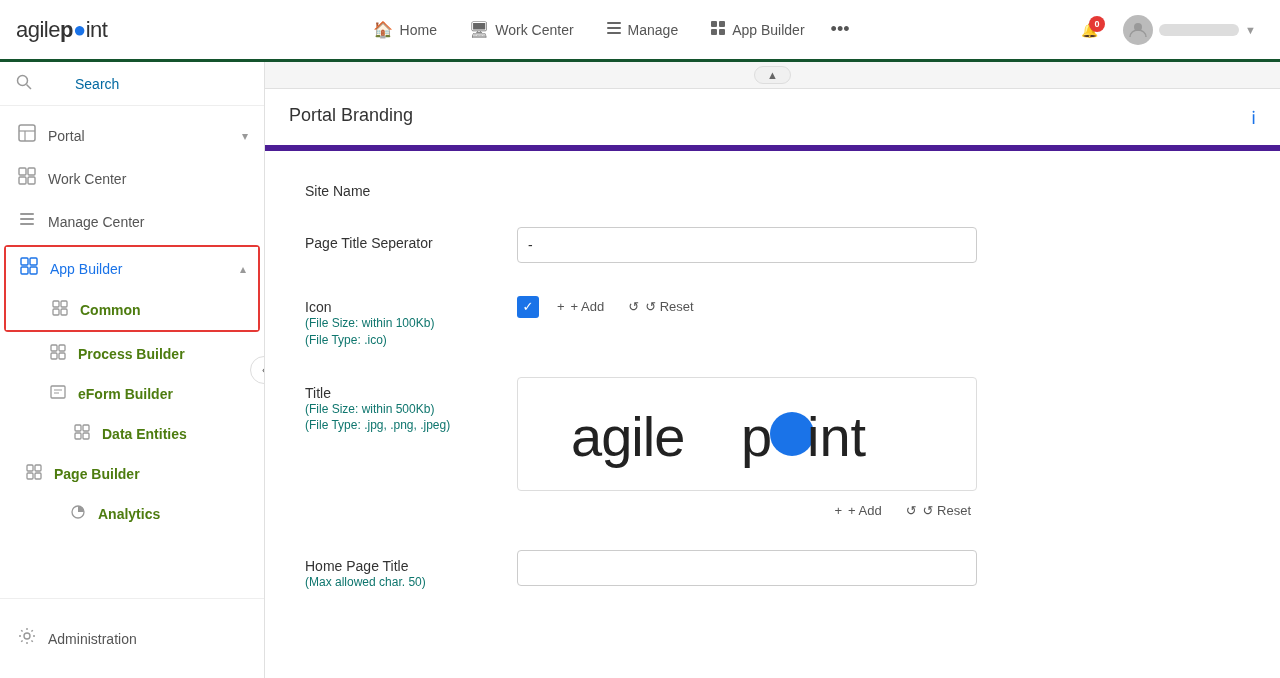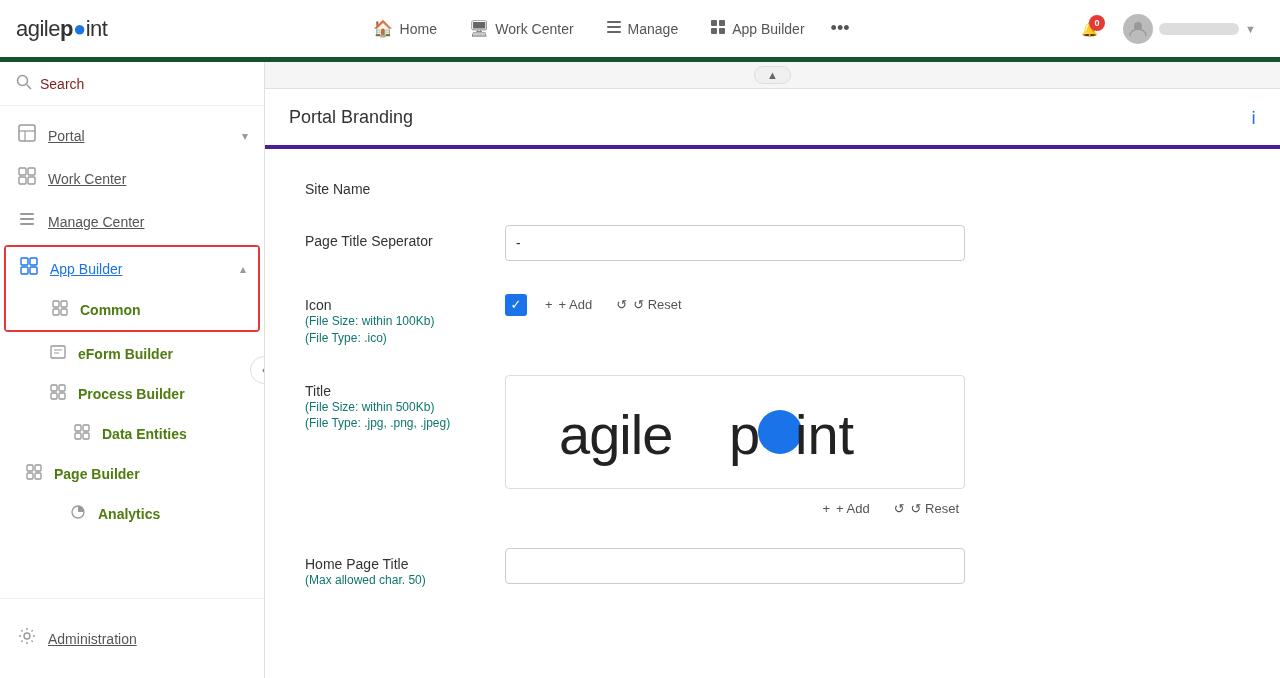--- a/index.html
+++ b/index.html
@@ -1,21 +1,21 @@
 <!DOCTYPE html>
 <html><head>
   <meta charset="utf-8">
   <style>
     * { box-sizing: border-box; margin: 0; padding: 0; }
     body { font-family: 'Segoe UI', Arial, sans-serif; font-size: 14px; color: #333; background: #f5f5f5; display: flex; flex-direction: column; height: 678px; overflow: hidden; }
 
     
     .top-nav {
       background: #fff;
-      border-bottom: 5px solid #14532d;
+      border-bottom: 3px solid #14532d;
       height: 62px;
       display: flex;
       align-items: center;
       padding: 0 16px;
       flex-shrink: 0;
       z-index: 10;
     }
     .logo-area {
       display: flex;
       align-items: center;
@@ -142,21 +142,21 @@
       display: flex;
       align-items: center;
       padding: 10px 16px;
       cursor: pointer;
       color: #555;
       gap: 10px;
       font-size: 14px;
       position: relative;
     }
     .sidebar-item-icon { font-size: 18px; color: #999; width: 22px; text-align: center; }
-    .sidebar-item-label { flex: 1; text-decoration: underline; }
+    .sidebar-item-label { flex: 1; }
     .sidebar-item-chevron { font-size: 12px; color: #999; }
     .sidebar-sub-item {
       display: flex;
       align-items: center;
       padding: 10px 16px 10px 48px;
       cursor: pointer;
       color: #4d7c0f;
       gap: 10px;
       font-size: 14px;
       font-weight: bold;
@@ -214,24 +214,24 @@
       font-size: 11px;
     }
     .content-main {
       flex: 1;
       overflow-y: auto;
       padding: 0;
       background: #fff;
     }
     .page-title-bar {
       display: flex;
-      align-items: center;
+      align-items: flex-start;
       justify-content: space-between;
       padding: 16px 24px;
-      border-bottom: 4px solid #4c1d95;
+      border-bottom: 6px solid #4c1d95;
     }
     .page-title {
       font-size: 18px;
       font-weight: 400;
       color: #333;
     }
     .info-icon {
       font-size: 18px;
       color: #1a73e8;
       cursor: pointer;
@@ -239,21 +239,21 @@
 
     
     .form-content {
       padding: 24px 40px;
       max-width: 900px;
     }
     .form-row {
       display: flex;
       align-items: flex-start;
       margin-bottom: 28px;
-      gap: 20px;
+      gap: 32px;
     }
     .form-label {
       min-width: 180px;
       font-size: 14px;
       color: #333;
       font-weight: 500;
       padding-top: 8px;
     }
     .form-label-sub {
       font-weight: 400;
@@ -411,21 +411,21 @@
 
   <div class="sidebar">
 
     <div class="sidebar-search">
       <span>
         <svg width="16" height="16" viewBox="0 0 16 16">
             <circle cx="6.5" cy="6.5" r="5" stroke="#999" stroke-width="1.5" fill="none"></circle>
             <line x1="10.5" y1="10.5" x2="15" y2="15" stroke="#999" stroke-width="1.5"></line>
           </svg>
       </span>
-      <span style="color:#7f1d1d;">Search</span>
+      <span style="color:#0369a1;margin-left:35px;">Search</span>
     </div>
 
     <div class="sidebar-nav">
 
       <div class="sidebar-item">
         <span class="sidebar-item-icon">
           <svg width="18" height="18" viewBox="0 0 18 18">
               <rect x="1" y="1" width="16" height="16" rx="2" stroke="#999" stroke-width="1.5" fill="none"></rect>
               <path d="M1 7h16" stroke="#999" stroke-width="1.2"></path>
               <path d="M7 7v10" stroke="#999" stroke-width="1.2"></path>
@@ -483,38 +483,38 @@
                 </svg>
             </span>
             <span>Common</span>
           </div>
         </div>
       </div>
 
       <div class="sidebar-sub-item" style="padding-left:48px;">
         <span class="sidebar-sub-icon">
           <svg width="16" height="16" viewBox="0 0 16 16">
-              <rect x="1" y="2" width="14" height="12" rx="1" stroke="#999" stroke-width="1.3" fill="none"></rect>
-              <line x1="4" y1="6" x2="12" y2="6" stroke="#999" stroke-width="1"></line>
-              <line x1="4" y1="9" x2="9" y2="9" stroke="#999" stroke-width="1"></line>
-            </svg>
-        </span>
-        <span>eForm Builder</span>
-      </div>
-
-      <div class="sidebar-sub-item" style="padding-left:48px;">
-        <span class="sidebar-sub-icon">
-          <svg width="16" height="16" viewBox="0 0 16 16">
               <rect x="1" y="1" width="6" height="6" rx="1" stroke="#999" stroke-width="1.3" fill="none"></rect>
               <rect x="9" y="1" width="6" height="6" rx="1" stroke="#999" stroke-width="1.3" fill="none"></rect>
               <rect x="1" y="9" width="6" height="6" rx="1" stroke="#999" stroke-width="1.3" fill="none"></rect>
               <rect x="9" y="9" width="6" height="6" rx="1" stroke="#999" stroke-width="1.3" fill="none"></rect>
             </svg>
         </span>
         <span>Process Builder</span>
+      </div>
+
+      <div class="sidebar-sub-item" style="padding-left:48px;">
+        <span class="sidebar-sub-icon">
+          <svg width="16" height="16" viewBox="0 0 16 16">
+              <rect x="1" y="2" width="14" height="12" rx="1" stroke="#999" stroke-width="1.3" fill="none"></rect>
+              <line x1="4" y1="6" x2="12" y2="6" stroke="#999" stroke-width="1"></line>
+              <line x1="4" y1="9" x2="9" y2="9" stroke="#999" stroke-width="1"></line>
+            </svg>
+        </span>
+        <span>eForm Builder</span>
       </div>
 
       <div class="sidebar-sub-item" style="padding-left:72px;">
         <span class="sidebar-sub-icon">
           <svg width="16" height="16" viewBox="0 0 16 16">
               <rect x="1" y="1" width="6" height="6" rx="1" stroke="#999" stroke-width="1.3" fill="none"></rect>
               <rect x="9" y="1" width="6" height="6" rx="1" stroke="#999" stroke-width="1.3" fill="none"></rect>
               <rect x="1" y="9" width="6" height="6" rx="1" stroke="#999" stroke-width="1.3" fill="none"></rect>
               <rect x="9" y="9" width="6" height="6" rx="1" stroke="#999" stroke-width="1.3" fill="none"></rect>
             </svg>

